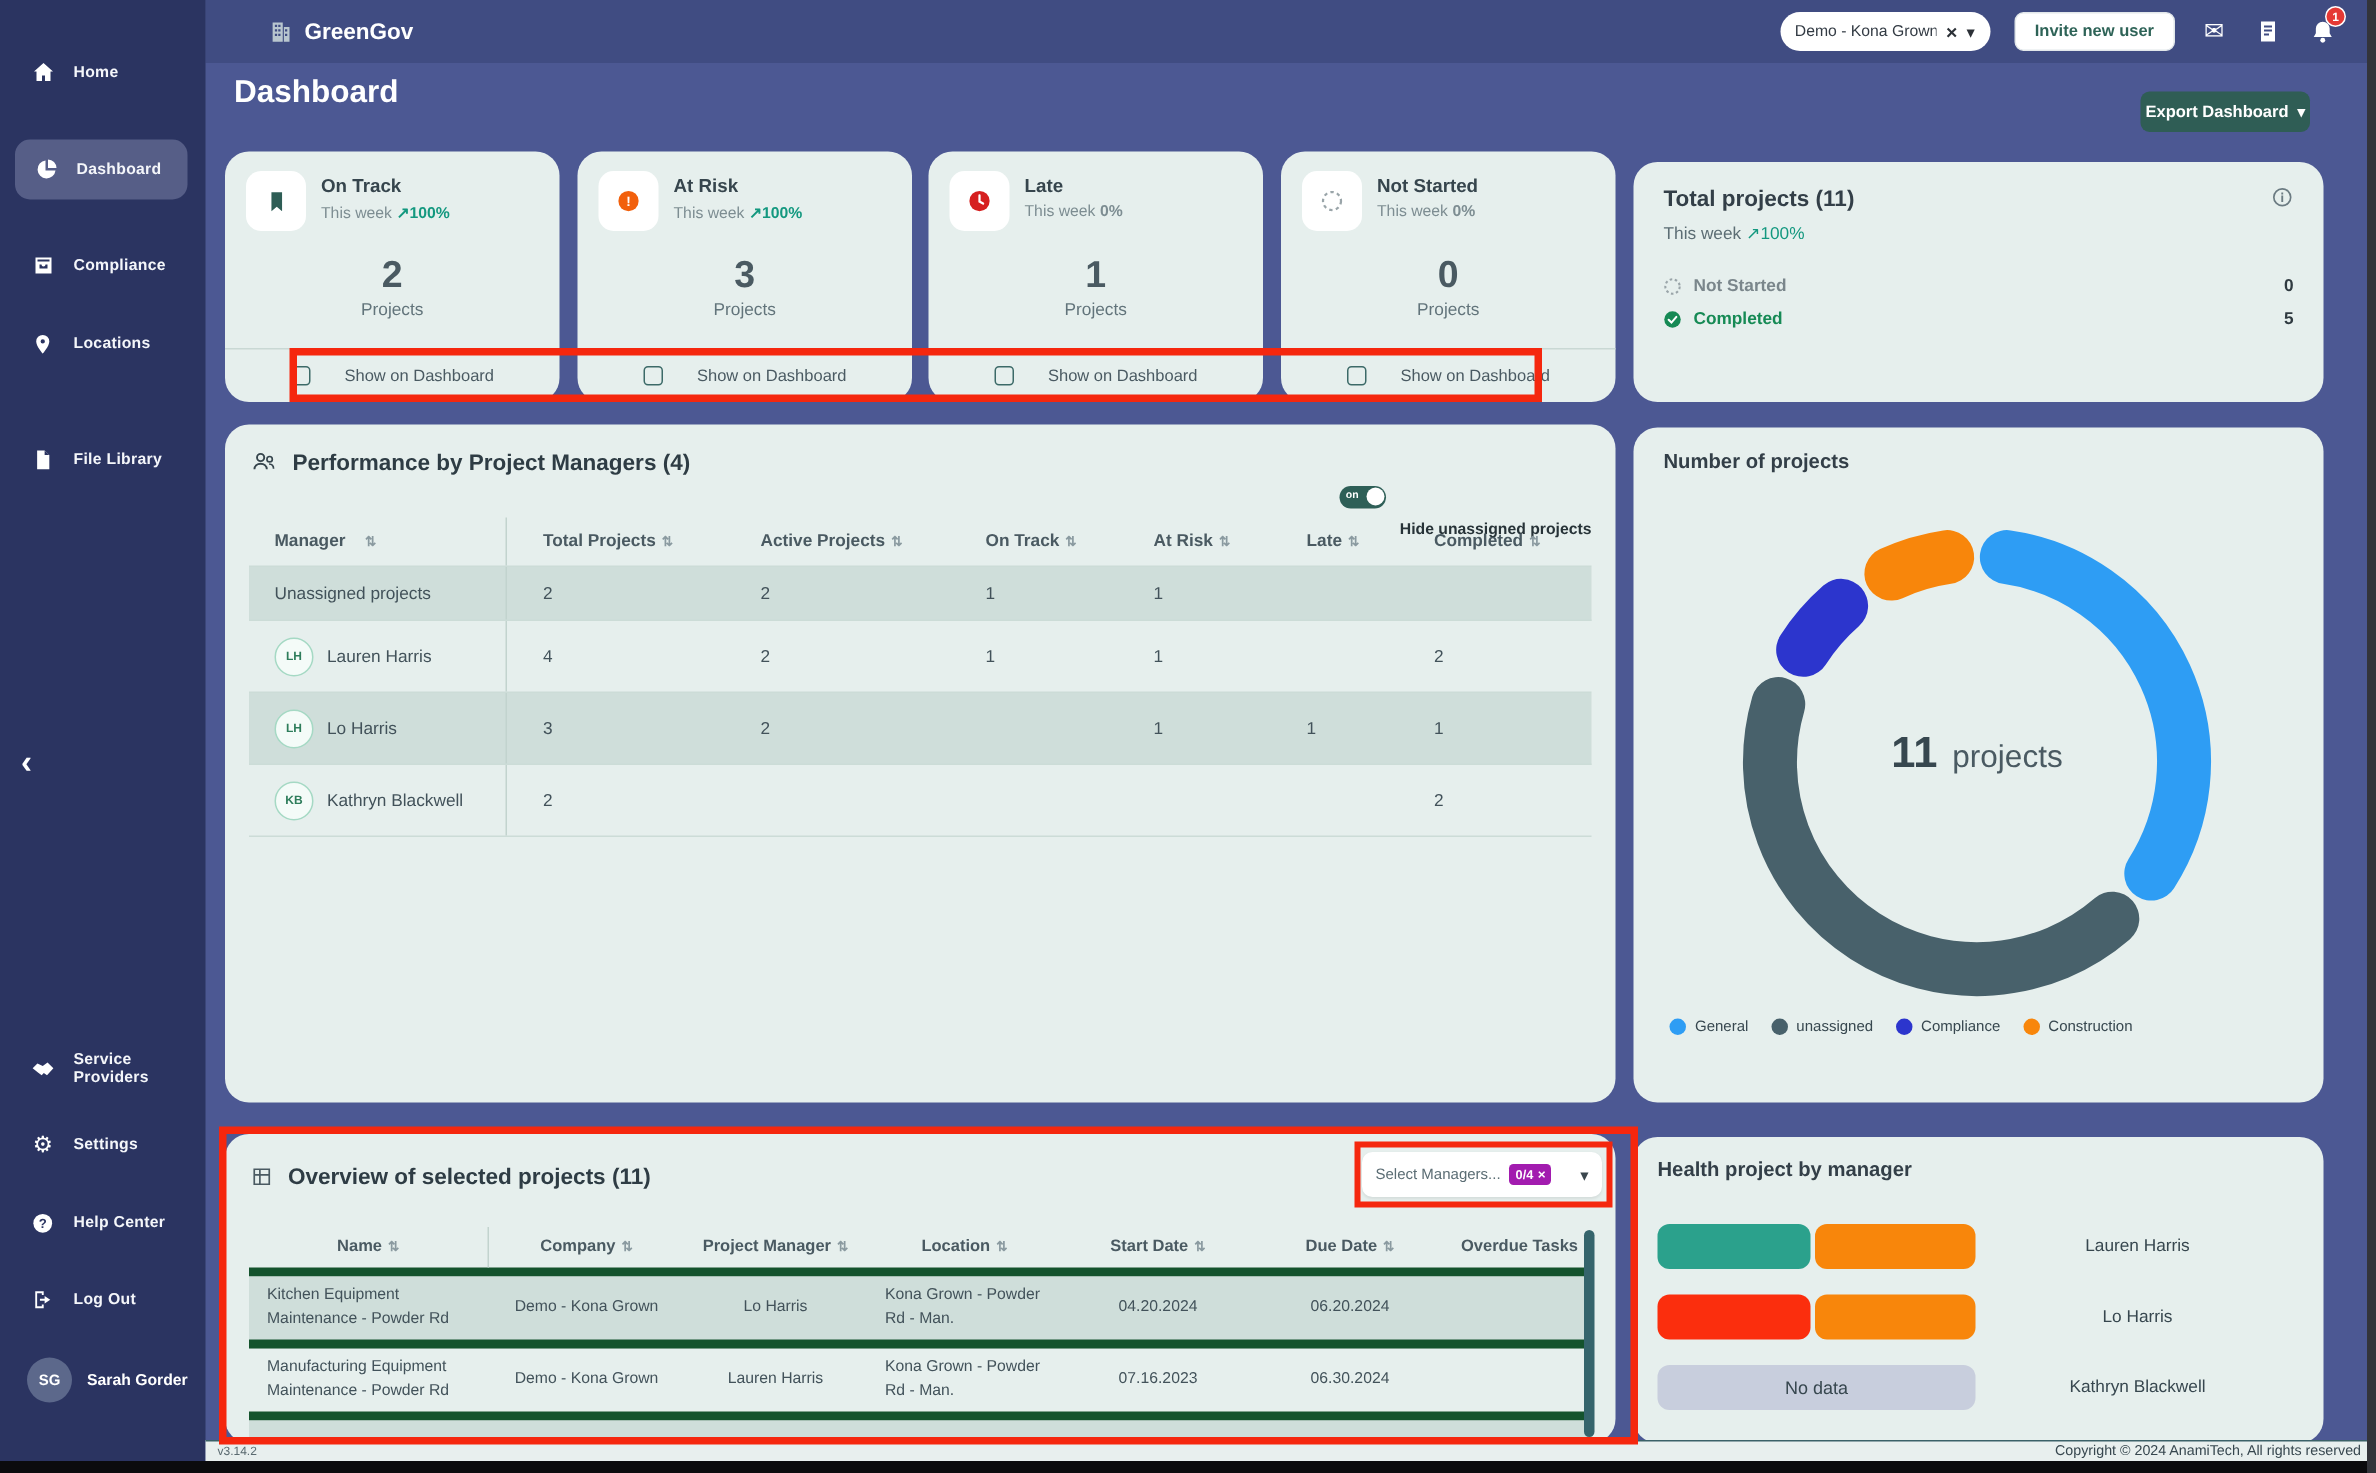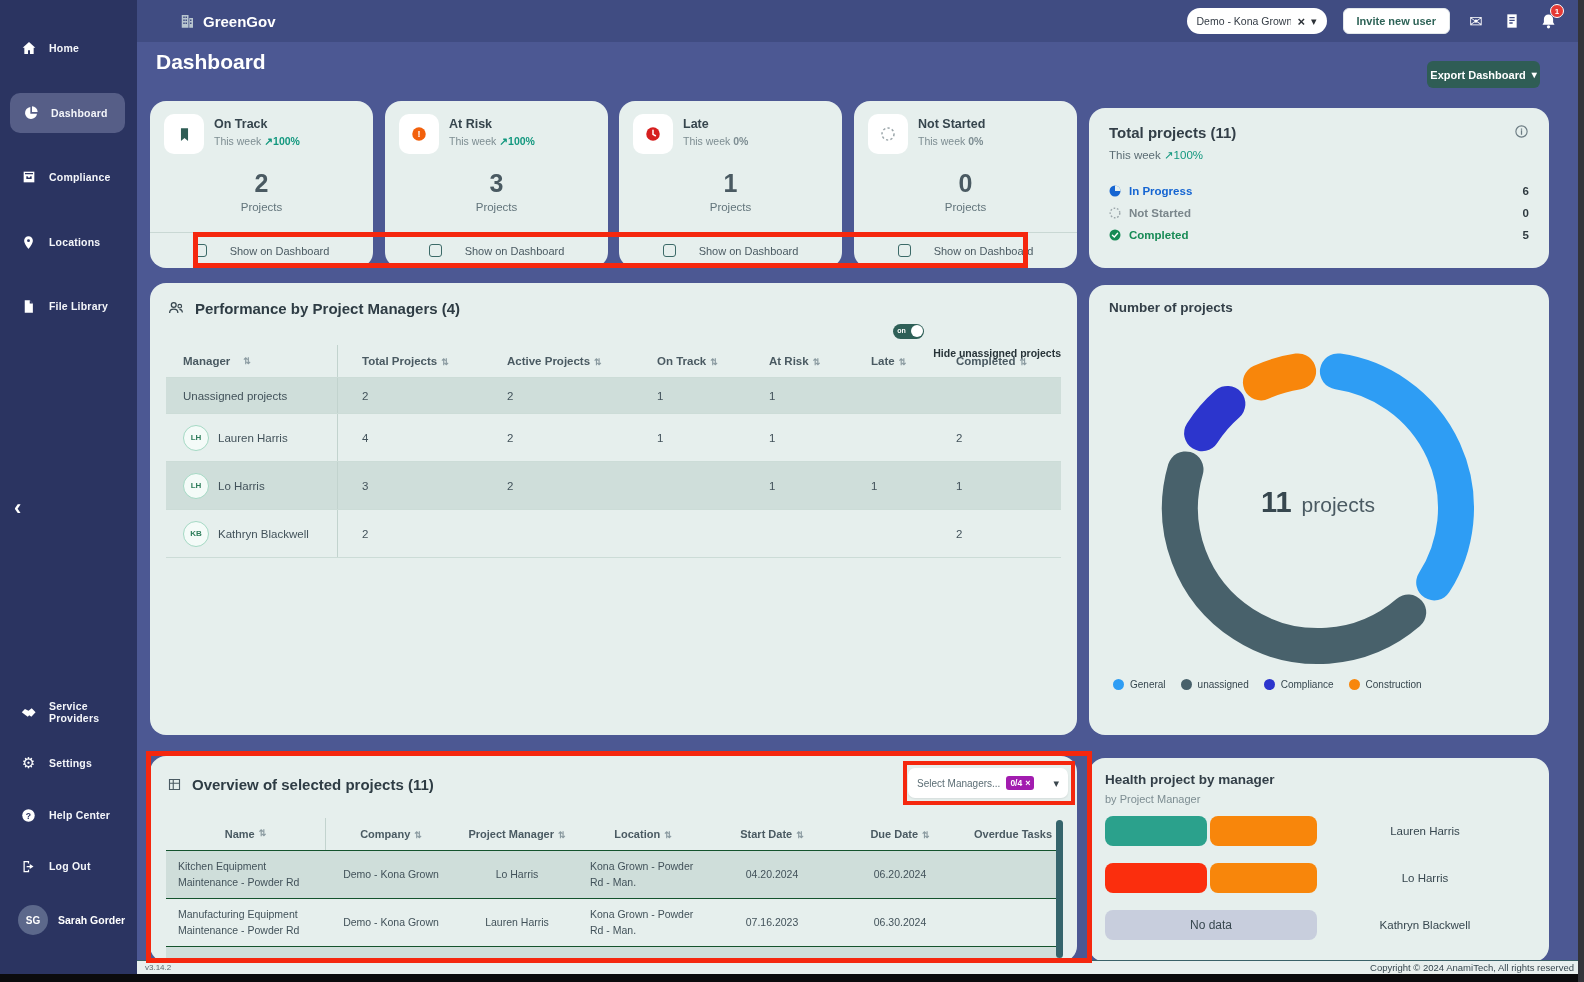--- a/index.html
+++ b/index.html
@@ -92,21 +92,21 @@
   .avatar { width:26px; height:26px; border-radius:50%; background:#f4fbf8; border:1.5px solid #a5d9c4; color:#2e7d5b; font-size:8px; font-weight:bold; display:flex; align-items:center; justify-content:center; flex:none; }
 
   
   .ov-card { left:150px; top:756px; width:927px; height:206px; overflow:hidden; }
   .select-managers { position:absolute; right:9px; top:12px; width:160px; height:30px; background:#fff; border-radius:7px; display:flex; align-items:center; padding:0 9px; gap:6px; cursor:pointer; box-shadow:0 1px 2px rgba(0,0,0,.08); }
   .select-managers .ph { font-size:10px; color:#5b6d74; white-space:nowrap; }
   .sm-badge { background:#a21caf; border-radius:3px; color:#fff; font-size:8.5px; font-weight:bold; padding:2px 4px; display:flex; align-items:center; gap:3px; }
   .sm-badge .bx { cursor:pointer; font-size:9px; }
   .select-managers .chev { margin-left:auto; font-size:11px; color:#3a464d; }
   .otable { position:absolute; left:16px; top:62px; width:896px; }
-  .orow { display:grid; grid-template-columns:160px 130px 122px 130px 128px 128px 1fr; align-items:center; border-bottom:1px solid #14532d; }
+  .orow { display:grid; grid-template-columns:160px 130px 122px 130px 128px 128px 1fr; align-items:center; border-bottom:6px solid #14532d; }
   .orow.hdr { height:33px; }
   .orow.hdr .cell { font-size:11px; font-weight:bold; color:#4a5a62; text-align:center; padding:0 4px; }
   .orow.hdr .cell.first { border-right:1px solid #c2d3ce; align-self:stretch; display:flex; align-items:center; justify-content:center; }
   .orow .cell { font-size:10.5px; color:#42525a; text-align:center; padding:0 6px; line-height:1.5; }
   .orow .cell.l { text-align:left; padding-left:12px; }
   .orow.rN { height:48px; }
   .orow.r-stripe { background:#cfdeda; }
   .orow.stub { height:48px; border-bottom:none; }
   .ov-scroll { position:absolute; right:14px; top:64px; width:7px; height:138px; background:#35646c; border-radius:4px; cursor:pointer; }
 
@@ -209,21 +209,21 @@
     </div>
     <div class="side-item" style="top:157px">
       <span class="sicon">
           <svg width="16" height="16" viewBox="0 0 24 24">
             <path fill="#fff" d="M4 4h16v16H4z"></path>
             <path fill="#2b3461" d="M6 6h12v2H6zm2 5h2a2 2 0 0 0 4 0h2v4H8z"></path>
           </svg>
         </span>
       <span class="slabel">Compliance</span>
     </div>
-    <div class="side-item" style="top:222px">
+    <div class="side-item" style="top:209px">
       <span class="sicon">
           <svg width="15" height="15" viewBox="0 0 24 24">
             <path fill="#fff" fill-rule="evenodd" d="M12 2a7 7 0 0 0-7 7c0 5 7 13 7 13s7-8 7-13a7 7 0 0 0-7-7zm0 9.3A2.3 2.3 0 1 1 12 6.7a2.3 2.3 0 0 1 0 4.6z"></path>
           </svg>
         </span>
       <span class="slabel">Locations</span>
     </div>
     <div class="side-item" style="top:286px">
       <span class="sicon">
           <svg width="15" height="15" viewBox="0 0 24 24">
@@ -373,30 +373,20 @@
       <div class="tc-title">Total projects (11)</div>
       <span>
           <svg width="15" height="15" viewBox="0 0 24 24">
             <circle cx="12" cy="12" r="9" fill="none" stroke="#6b7b82" stroke-width="1.8"></circle>
             <path fill="#6b7b82" d="M11 10h2v7h-2zm0-3h2v2h-2z"></path>
           </svg>
         </span>
     </div>
     <div class="tc-week"><span>This week</span> <span class="chg pos">↗100%</span></div>
     <div class="tc-rows">
-      <div class="tc-row">
-        <span>
-            <svg width="12" height="12" viewBox="0 0 14 14">
-              <circle cx="7" cy="7" r="6.4" fill="#1565d2"></circle>
-              <path d="M7 7V.6A6.4 6.4 0 0 1 13.4 7z" fill="#e6efed"></path>
-            </svg>
-          </span>
-        <span class="tlabel t-blue">In Progress</span>
-        <span class="tval">6</span>
-      </div>
       <div class="tc-row">
         <span>
             <svg width="12" height="12" viewBox="0 0 14 14">
               <circle cx="7" cy="7" r="5.6" fill="none" stroke="#9aa5a9" stroke-width="1.6" stroke-dasharray="2 2"></circle>
             </svg>
           </span>
         <span class="tlabel t-gray">Not Started</span>
         <span class="tval">0</span>
       </div>
       <div class="tc-row">
@@ -575,21 +565,20 @@
         <div class="cell">06.30.2024</div>
         <div class="cell"></div>
       </div>
       <div class="orow stub r-stripe"></div>
     </div>
     <div class="ov-scroll"></div>
   </div>
 
   <div class="card health-card">
     <div class="hc-title">Health project by manager</div>
-    <div class="hc-sub">by Project Manager</div>
     <div class="h-rows">
       <div class="h-row">
         <div class="h-bar">
             <div class="hseg" style="width: 49%; background: rgb(43, 161, 140);"></div>
             <div class="hseg" style="width: 51%; background: rgb(248, 134, 11);"></div>
           </div>
         <div class="h-label">Lauren Harris</div>
       </div>
       <div class="h-row">
         <div class="h-bar">

